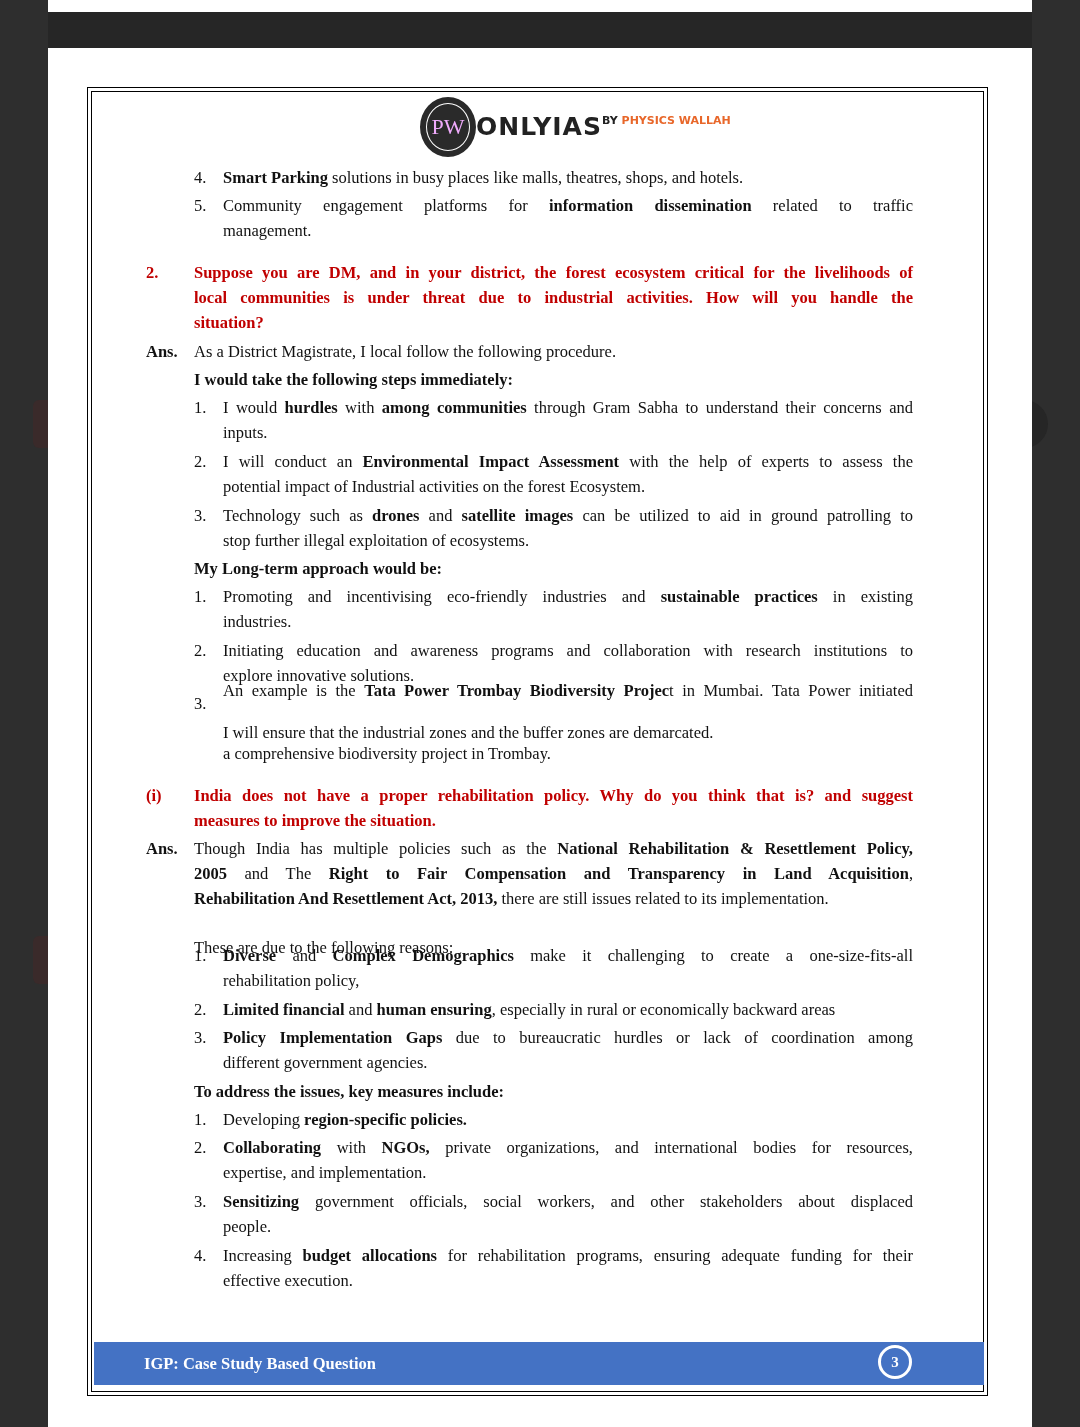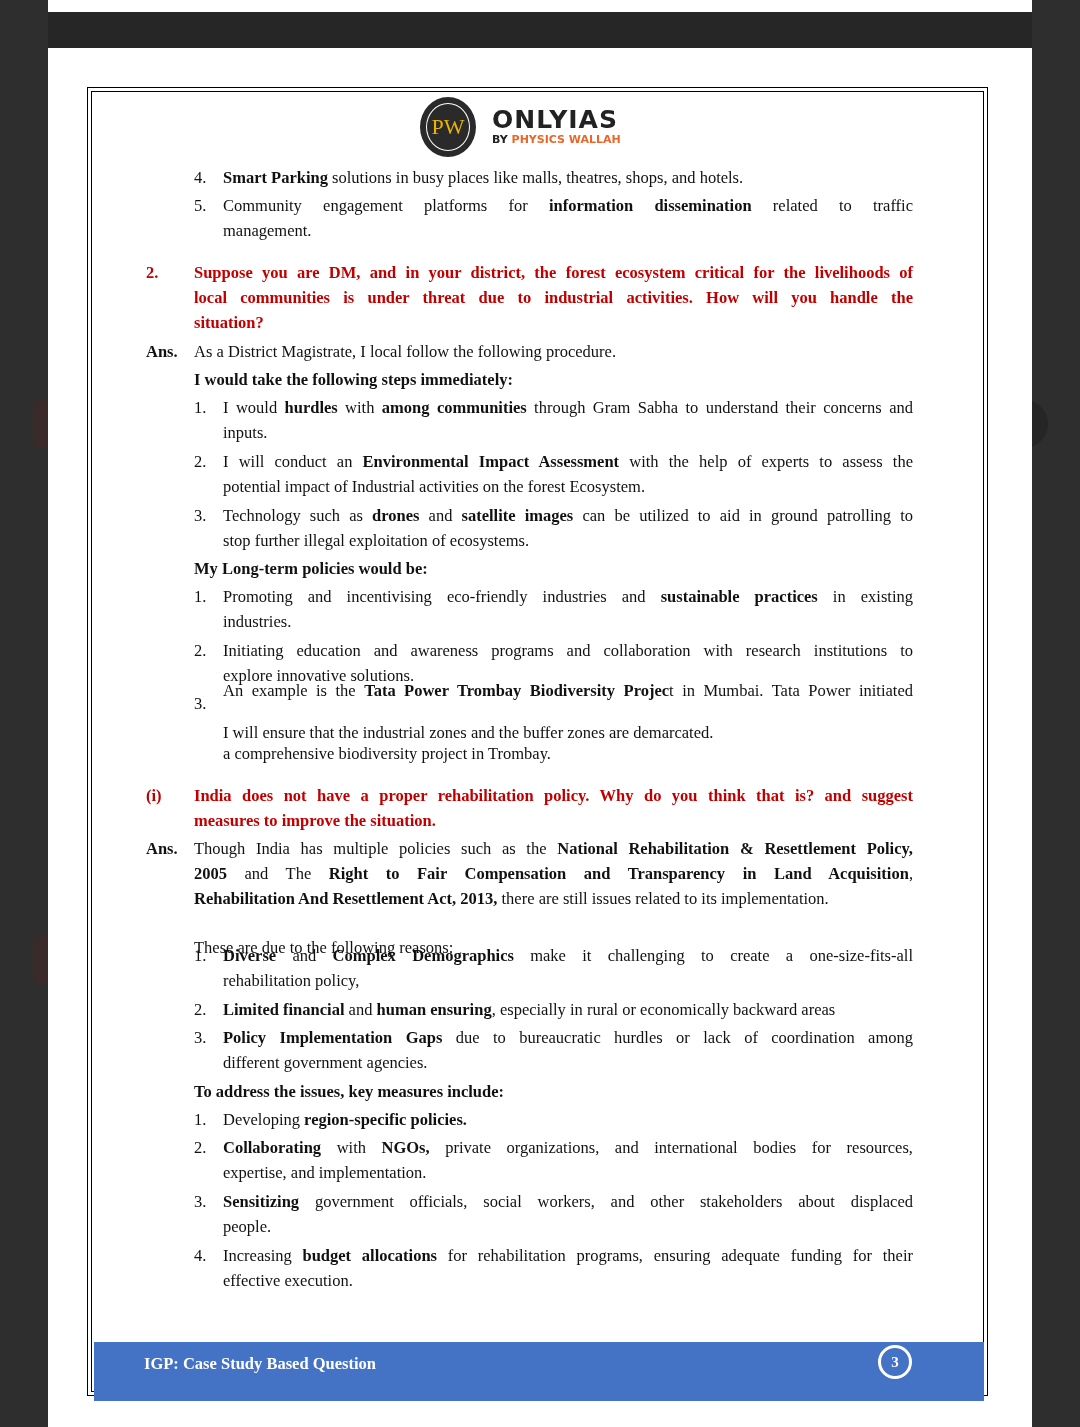--- a/index.html
+++ b/index.html
@@ -23,36 +23,36 @@
     position:absolute; left:3px; top:3px; right:3px; bottom:3px;
     border:1.5px solid #000;
   }
   .logo { position:absolute; left:372px; top:51px; height:56px; display:flex; align-items:center; }
   .pw-circle {
     width:52px; height:56px; border-radius:50%; background:#2a2a2a;
     display:flex; align-items:center; justify-content:center; position:relative;
     border:2px solid #2a2a2a;
   }
   .pw-ring { position:absolute; inset:4px; border:1.5px solid #fff; border-radius:50%; }
-  .pw-text { color:#eab308; font-family:"Liberation Serif", serif; font-size:22px; line-height:20px; text-align:center; position:relative; }
-  .brand { margin-left:16px; display:flex; flex-direction:column; }
+  .pw-text { color:#f0abfc; font-family:"Liberation Serif", serif; font-size:22px; line-height:20px; text-align:center; position:relative; }
+  .brand { display:flex; }
   .brand-name { font-family:"DejaVu Sans", sans-serif; font-weight:bold; font-size:25px; letter-spacing:1px; color:#222; line-height:26px; }
   .brand-sub { font-family:"DejaVu Sans", sans-serif; font-weight:bold; font-size:11px; line-height:14px; color:#222; }
   .brand-sub .org { color:#e8672a; }
 
   .content { position:absolute; left:0; top:0; width:984px; font-size:16.5px; color:#111; }
   .line { position:absolute; white-space:nowrap; }
   .just { position:absolute; text-align:justify; text-align-last:justify; white-space:normal; }
   .num { position:absolute; }
   .red { color:#c00000; font-weight:bold; }
   b { font-weight:bold; }
   .ans { font-weight:bold; }
 
   .footer-bar {
-    position:absolute; left:46px; top:1294px; width:890px; height:59px;
+    position:absolute; left:46px; top:1294px; width:890px; height:43px;
     background:#4472c4; color:#fff;
   }
   .footer-title { position:absolute; left:50px; top:12px; font-weight:bold; font-size:16.5px; }
   .page-num {
     position:absolute; left:784px; top:3px; width:34px; height:34px; border:3px solid #fff;
     border-radius:50%; display:flex; align-items:center; justify-content:center;
     font-weight:bold; font-size:15px; box-sizing:border-box;
   }
 </style>
 </head>
@@ -103,21 +103,21 @@
     <span class="line" style="left:175px;top:375px;">inputs.</span>
 
     <span class="num" style="left:146px;top:404px;">2.</span>
     <span class="just" style="left:175px;top:404px;width:690px;">I will conduct an <b>Environmental Impact Assessment</b> with the help of experts to assess the</span>
     <span class="line" style="left:175px;top:429px;">potential impact of Industrial activities on the forest Ecosystem.</span>
 
     <span class="num" style="left:146px;top:458px;">3.</span>
     <span class="just" style="left:175px;top:458px;width:690px;">Technology such as <b>drones</b> and <b>satellite images</b> can be utilized to aid in ground patrolling to</span>
     <span class="line" style="left:175px;top:483px;">stop further illegal exploitation of ecosystems.</span>
 
-    <span class="line" style="left:146px;top:511px;font-weight:bold;">My Long-term policies would be:</span>
+    <span class="line" style="left:146px;top:511px;font-weight:bold;">My Long-term approach would be:</span>
 
     <span class="num" style="left:146px;top:539px;">1.</span>
     <span class="just" style="left:175px;top:539px;width:690px;">Promoting and incentivising eco-friendly industries and <b>sustainable practices</b> in existing</span>
     <span class="line" style="left:175px;top:564px;">industries.</span>
 
     <span class="num" style="left:146px;top:593px;">2.</span>
     <span class="just" style="left:175px;top:593px;width:690px;">Initiating education and awareness programs and collaboration with research institutions to</span>
     <span class="line" style="left:175px;top:618px;">explore innovative solutions.</span>
 
     <span class="num" style="left:146px;top:646px;">3.</span>

